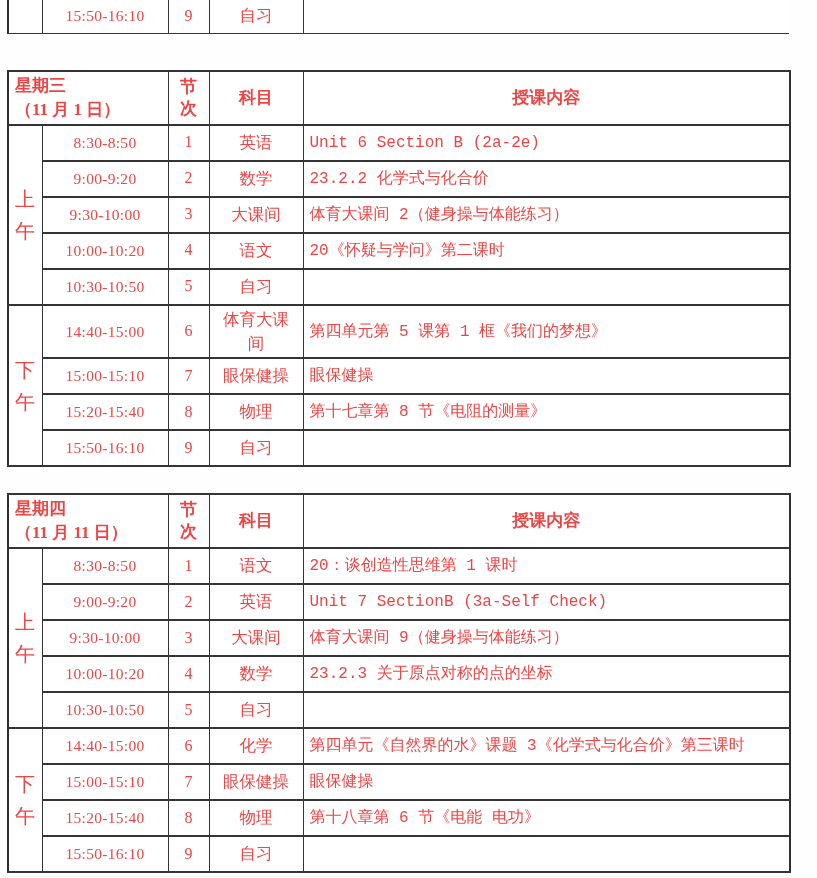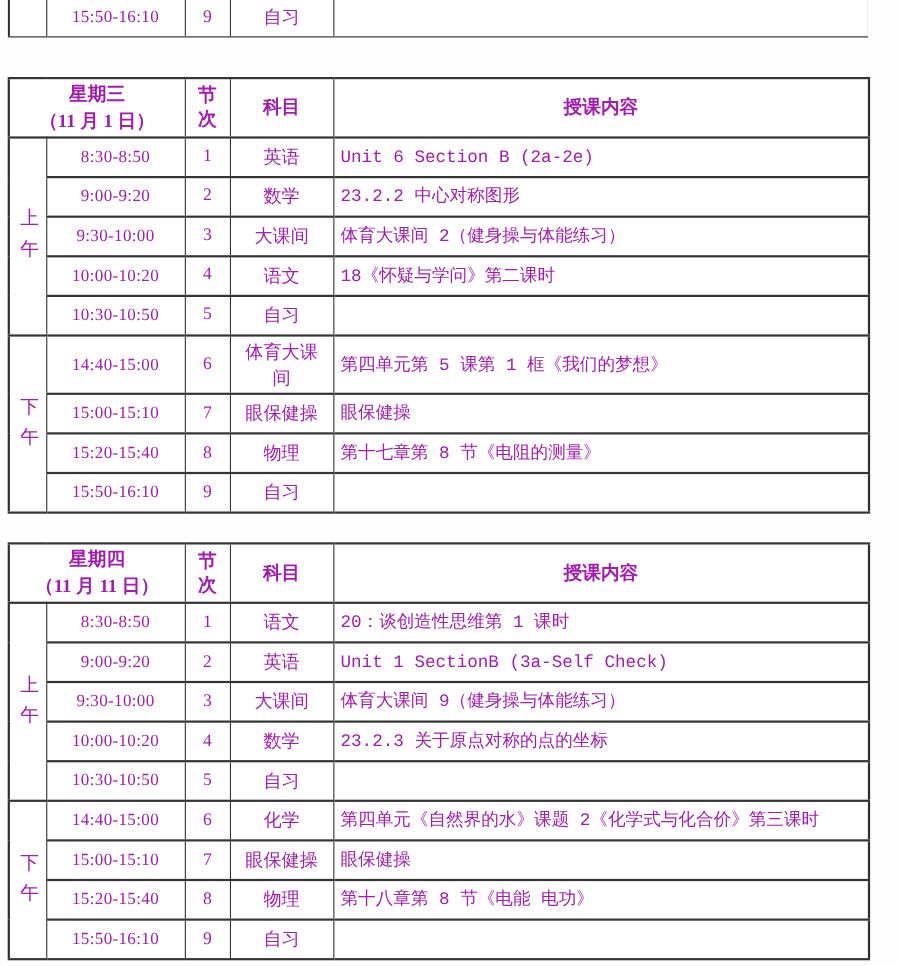--- a/index.html
+++ b/index.html
@@ -1,42 +1,42 @@
 <!DOCTYPE html>
 <html><head>
 <meta charset="utf-8">
 <style>
   html,body { margin:0; padding:0; background:#ffffff; }
   .page {
     position:relative; width:817px; height:878px; overflow:hidden;
     background:#fefefe; box-sizing:border-box; padding-left:7px;
-    font-family:"Liberation Serif","DejaVu Serif",serif; color:#a21caf;
+    font-family:"Liberation Serif","DejaVu Serif",serif; color:#ef4444;
   }
   table.sched {
     border-collapse:collapse; table-layout:fixed; width:782px;
     background:#ffffff; border:2px solid #2e2e2e;
   }
   .col-session { width:34px; }
   .col-time    { width:126px; }
   .col-period  { width:41px; }
   .col-subject { width:94px; }
   .col-content { width:487px; }
 
   table.sched th, table.sched td {
     border:1.5px solid #343434;
     border-top-width:2px; border-bottom-width:2px;
     padding:2px 6px; vertical-align:middle;
     overflow:hidden;
   }
   thead th { font-weight:bold; font-size:17px; text-align:center; line-height:1.4; background:#fff; }
-  .day-cell div { text-align:center; white-space:nowrap; }
+  .day-cell div { text-align:left; white-space:nowrap; }
   .period-head { word-break:break-all; line-height:1.3; padding:2px 11px; }
 
   tbody td { height:30px; line-height:1.42; }
-  .session-cell { text-align:right; font-size:17px; word-break:break-all; line-height:1.6; padding:2px 7px;font-family:Liberation Mono, monospace; }
+  .session-cell { text-align:left; font-size:20px; word-break:break-all; line-height:1.6; padding:2px 7px; }
   .time-cell    { text-align:center; font-size:15.5px; white-space:nowrap; letter-spacing:0.3px; }
   .period-cell  { text-align:center; font-size:16px; }
   .subject-cell { text-align:center; font-size:16.5px; line-height:1.45; }
   .content-cell {
     text-align:left; font-size:16px; padding-left:9px;
     font-family:"Liberation Mono","DejaVu Sans Mono",monospace;
     line-height:1.5;
     margin-left:24px;
   }
   
@@ -100,33 +100,33 @@
             <td class="session-cell" rowspan="5">上午</td>
             <td class="time-cell">8:30-8:50</td>
             <td class="period-cell">1</td>
             <td class="subject-cell">英语</td>
             <td class="content-cell">Unit 6  Section B (2a-2e)</td>
           </tr>
           <tr>
             <td class="time-cell">9:00-9:20</td>
             <td class="period-cell">2</td>
             <td class="subject-cell">数学</td>
-            <td class="content-cell">23.2.2 中心对称图形</td>
+            <td class="content-cell">23.2.2 化学式与化合价</td>
           </tr>
           <tr>
             <td class="time-cell">9:30-10:00</td>
             <td class="period-cell">3</td>
             <td class="subject-cell">大课间</td>
             <td class="content-cell">体育大课间 2（健身操与体能练习）</td>
           </tr>
           <tr>
             <td class="time-cell">10:00-10:20</td>
             <td class="period-cell">4</td>
             <td class="subject-cell">语文</td>
-            <td class="content-cell">18《怀疑与学问》第二课时</td>
+            <td class="content-cell">20《怀疑与学问》第二课时</td>
           </tr>
           <tr>
             <td class="time-cell">10:30-10:50</td>
             <td class="period-cell">5</td>
             <td class="subject-cell">自习</td>
             <td class="content-cell"></td>
           </tr>
           <tr>
             <td class="session-cell" rowspan="4">下午</td>
             <td class="time-cell">14:40-15:00</td>
@@ -179,21 +179,21 @@
             <td class="session-cell" rowspan="5">上午</td>
             <td class="time-cell">8:30-8:50</td>
             <td class="period-cell">1</td>
             <td class="subject-cell">语文</td>
             <td class="content-cell">20：谈创造性思维第 1 课时</td>
           </tr>
           <tr>
             <td class="time-cell">9:00-9:20</td>
             <td class="period-cell">2</td>
             <td class="subject-cell">英语</td>
-            <td class="content-cell">Unit 1  SectionB (3a-Self Check)</td>
+            <td class="content-cell">Unit 7  SectionB (3a-Self Check)</td>
           </tr>
           <tr>
             <td class="time-cell">9:30-10:00</td>
             <td class="period-cell">3</td>
             <td class="subject-cell">大课间</td>
             <td class="content-cell">体育大课间 9（健身操与体能练习）</td>
           </tr>
           <tr>
             <td class="time-cell">10:00-10:20</td>
             <td class="period-cell">4</td>
@@ -204,33 +204,33 @@
             <td class="time-cell">10:30-10:50</td>
             <td class="period-cell">5</td>
             <td class="subject-cell">自习</td>
             <td class="content-cell"></td>
           </tr>
           <tr>
             <td class="session-cell" rowspan="4">下午</td>
             <td class="time-cell">14:40-15:00</td>
             <td class="period-cell">6</td>
             <td class="subject-cell">化学</td>
-            <td class="content-cell">第四单元《自然界的水》课题 2《化学式与化合价》第三课时</td>
+            <td class="content-cell">第四单元《自然界的水》课题 3《化学式与化合价》第三课时</td>
           </tr>
           <tr>
             <td class="time-cell">15:00-15:10</td>
             <td class="period-cell">7</td>
             <td class="subject-cell">眼保健操</td>
             <td class="content-cell">眼保健操</td>
           </tr>
           <tr>
             <td class="time-cell">15:20-15:40</td>
             <td class="period-cell">8</td>
             <td class="subject-cell">物理</td>
-            <td class="content-cell">第十八章第 8 节《电能 电功》</td>
+            <td class="content-cell">第十八章第 6 节《电能 电功》</td>
           </tr>
           <tr>
             <td class="time-cell">15:50-16:10</td>
             <td class="period-cell">9</td>
             <td class="subject-cell">自习</td>
             <td class="content-cell"></td>
           </tr>
         </tbody>
       </table>
     </div>

